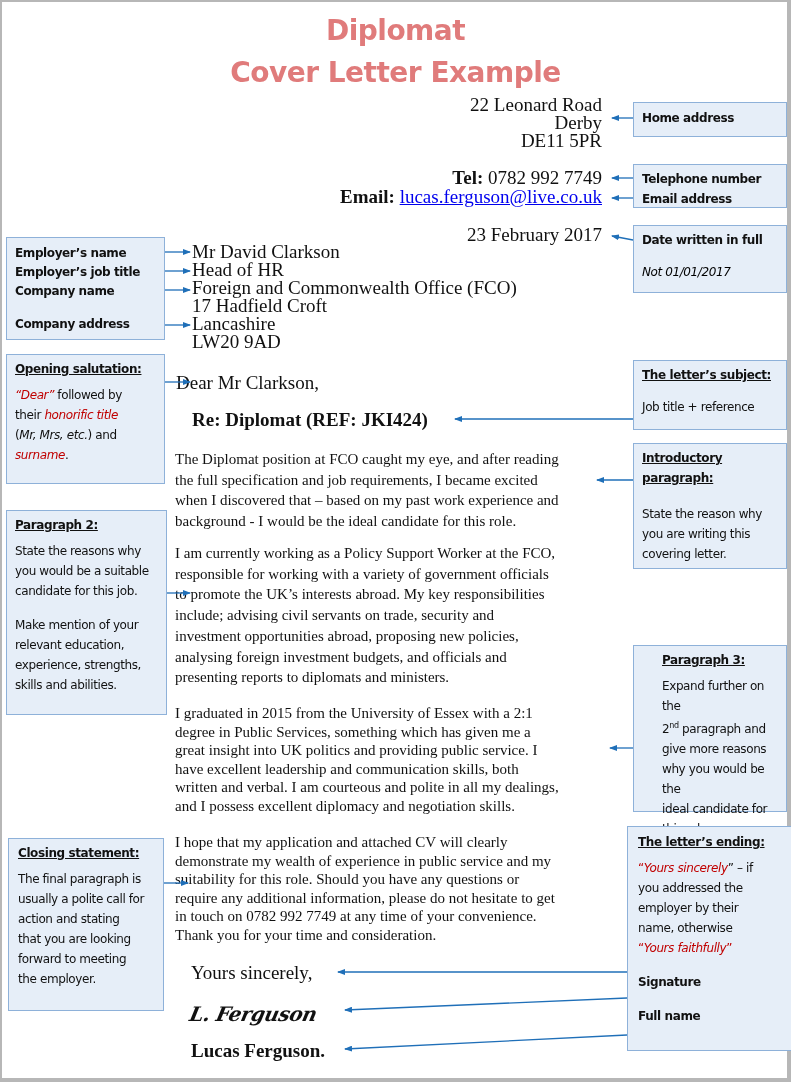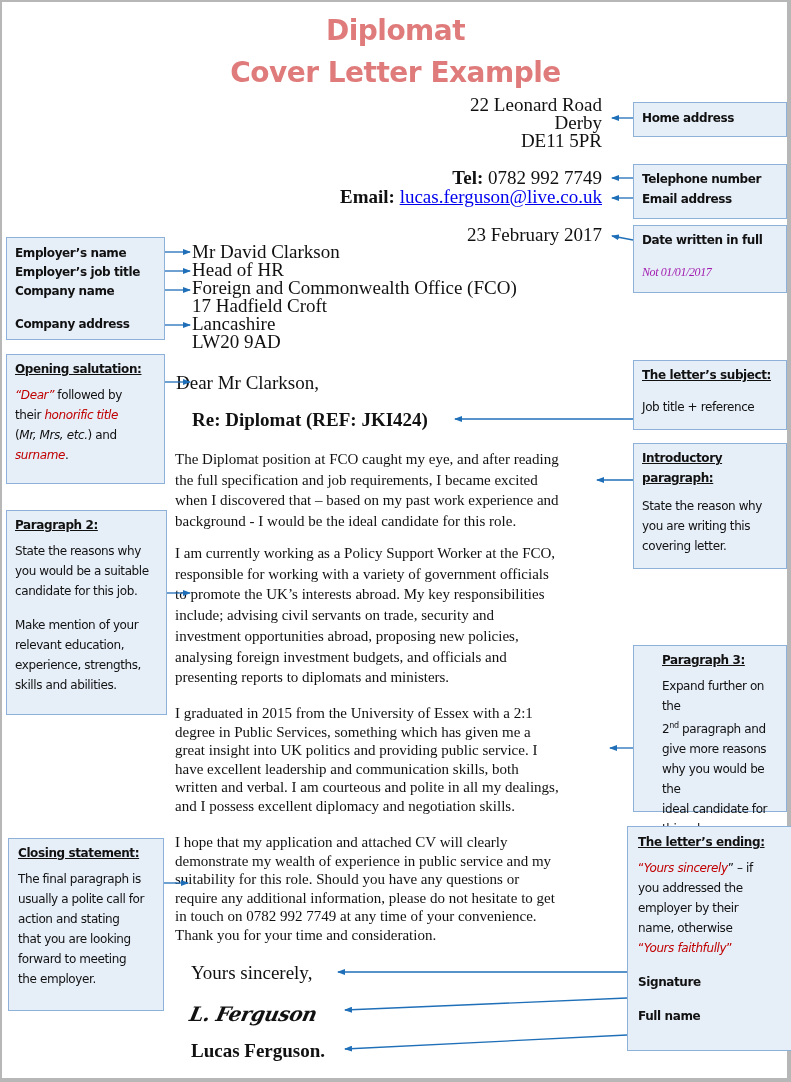--- a/index.html
+++ b/index.html
@@ -7,21 +7,21 @@
   .frame { position:absolute; left:0; top:0; width:791px; height:1082px; box-sizing:border-box; border-top:2px solid #b7b7b7; border-left:2px solid #b7b7b7; border-right:4px solid #b7b7b7; border-bottom:4px solid #b7b7b7; pointer-events:none; }
   .title { position:absolute; left:0; width:791px; text-align:center; color:#e07b7b; font-family:"DejaVu Sans", sans-serif; font-weight:bold; font-size:28px; letter-spacing:-0.5px; }
   .serif { font-family:"Liberation Serif", serif; font-size:19px; position:absolute; white-space:nowrap; line-height:18px; }
   .right { text-align:right; }
   .para { position:absolute; left:175px; width:420px; font-family:"Liberation Serif", serif; font-size:15px; line-height:20.7px; text-align:justify; }
   .para span { display:block; white-space:nowrap; }
   .box { position:absolute; background:#e6eef8; border:1.5px solid #8eb1d9; box-sizing:border-box; font-family:"DejaVu Sans", sans-serif; font-size:12px; color:#111; padding:8px 8px; line-height:20px; letter-spacing:-0.4px; }
   .box .h { font-weight:bold; text-decoration:underline; display:block; }
   .box .b { font-weight:bold; display:block; }
   .red { color:#c00000; font-style:italic; }
-  .redp { color:#a21caf; font-style:italic;font-family:Liberation Serif, serif; }
+  .redp { color:#000000; font-style:italic; }
   a.email { color:#0000ee; text-decoration:underline; }
   svg.arrows { position:absolute; left:0; top:0; width:791px; height:1082px; pointer-events:none; }
   .sig { position:absolute; left:190px; top:1002px; font-family:"DejaVu Serif", serif; font-style:italic; font-weight:bold; font-size:20px; letter-spacing:-0.5px; transform:skewX(-12deg); }
 </style>
 </head>
 <body>
 
 <div class="frame"></div>
 
 <div class="title" style="top:14px;">Diplomat</div>
@@ -85,36 +85,36 @@
   <span>Thank you for your time and consideration.</span>
 </div>
 
 <div class="serif" style="left:191px; top:964px;">Yours sincerely,</div>
 <div class="sig">L. Ferguson</div>
 <div class="serif" style="left:191px; top:1042px; font-weight:bold;">Lucas Ferguson.</div>
 
 <div class="box" style="left:633px; top:102px; width:154px; height:35px; padding-top:5px;">
   <span class="b">Home address</span>
 </div>
-<div class="box" style="left:633px; top:164px; width:154px; height:55px; padding-top:4px;">
+<div class="box" style="left:633px; top:164px; width:154px; height:44px; padding-top:4px;">
   <span class="b">Telephone number</span>
   <span class="b">Email address</span>
 </div>
 <div class="box" style="left:633px; top:225px; width:154px; height:68px; padding-top:4px;">
   <span class="b">Date written in full</span>
   <span class="redp" style="display:block; margin-top:12px; font-style:italic;">Not 01/01/2017</span>
 </div>
 <div class="box" style="left:633px; top:360px; width:154px; height:70px; padding-top:4px;">
   <span class="h">The letter’s subject:</span>
   <span style="display:block; margin-top:12px;">Job title + reference</span>
 </div>
 <div class="box" style="left:633px; top:443px; width:154px; height:126px; padding-top:4px;">
   <span class="h">Introductory</span>
   <span class="h">paragraph:</span>
-  <span style="display:block; margin-top:8px;">State the reason why</span>
+  <span style="display:block; margin-top:16px;">State the reason why</span>
   <span style="display:block;">you are writing this</span>
   <span style="display:block;">covering letter.</span>
 </div>
 <div class="box" style="left:633px; top:645px; width:154px; height:167px; padding-top:4px;padding-left:28px;">
   <span class="h">Paragraph 3:</span>
   <span style="display:block; margin-top:6px;">Expand further on the</span>
   <span style="display:block;"><span>2</span><sup style="font-size:8px;">nd</sup><span> paragraph and</span></span>
   <span style="display:block;">give more reasons</span>
   <span style="display:block;">why you would be the</span>
   <span style="display:block;">ideal candidate for</span>

